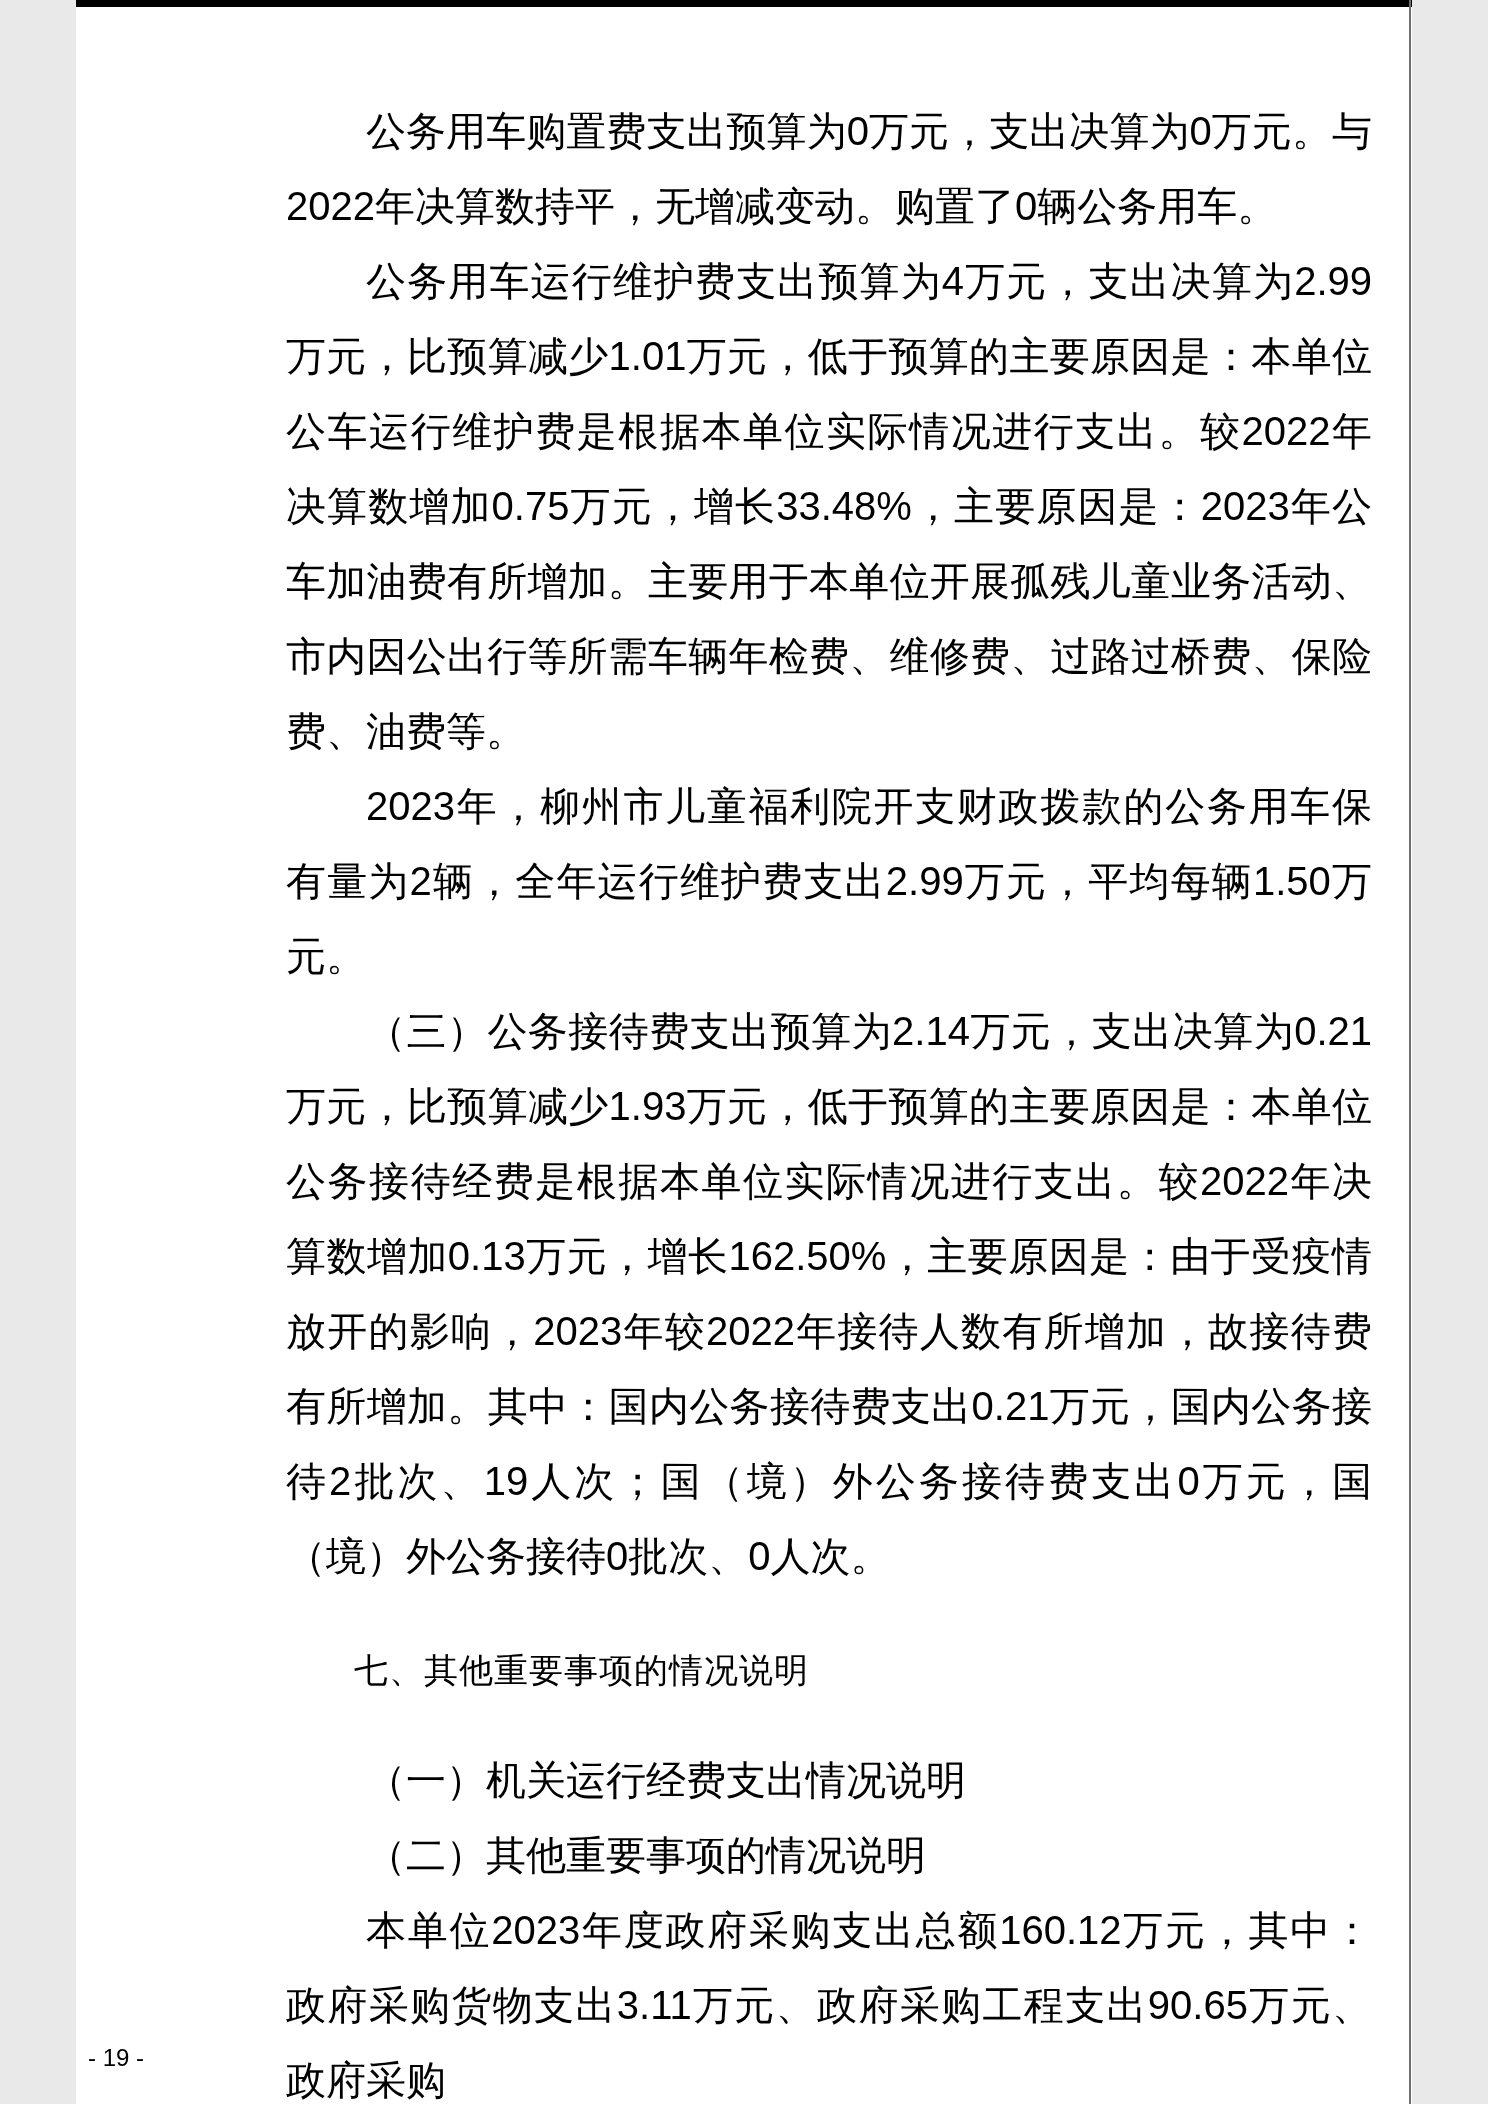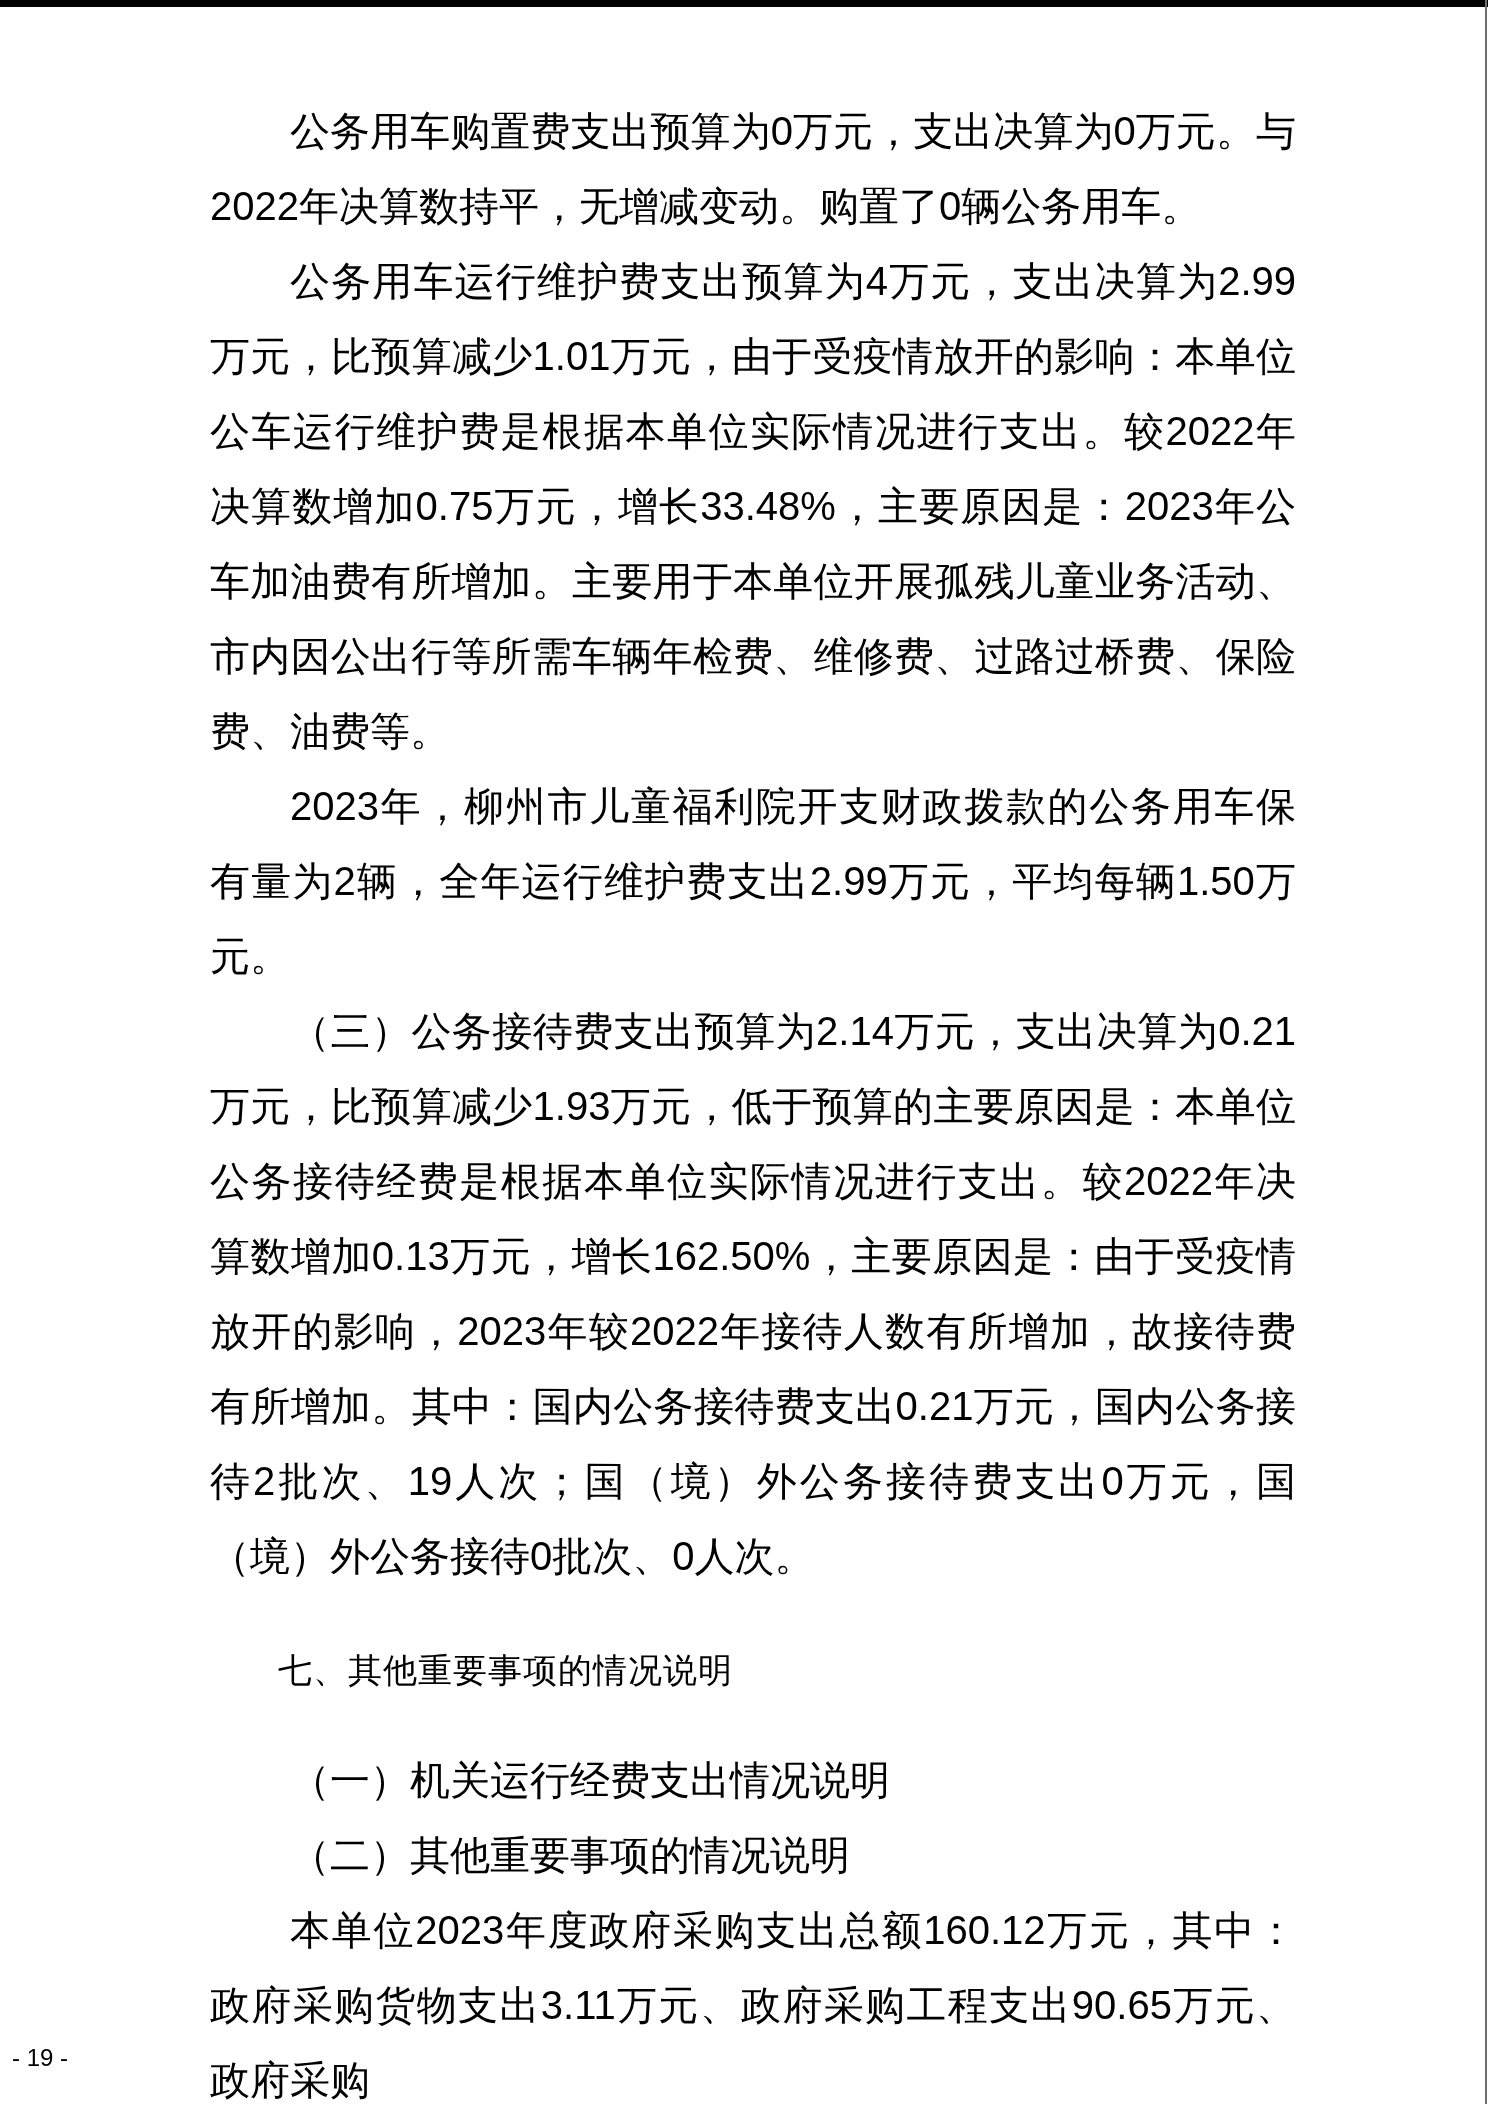--- a/index.html
+++ b/index.html
@@ -1,18 +1,18 @@
 <!DOCTYPE html>
 <html lang="zh"><head>
 <meta charset="utf-8">
 <style>
   html, body { margin: 0; padding: 0; background: #e9e9e9; }
   .page {
     position: relative;
-    width: 1488px;
+    width: 1336px;
     height: 2104px;
     margin: 0 auto;
     background: #ffffff;
     overflow: hidden;
     font-family: "Liberation Sans", sans-serif;
     color: #000000;
   }
   .scan-topbar {
     position: absolute;
     top: 0; left: 0;
@@ -66,21 +66,21 @@
 </style>
 </head>
 <body>
 
 <div class="page">
   <div class="scan-topbar"></div>
   <div class="scan-rightline"></div>
 
   <div class="content">
     <p>公务用车购置费支出预算为0万元，支出决算为0万元。与2022年决算数持平，无增减变动。购置了0辆公务用车。</p>
-    <p>公务用车运行维护费支出预算为4万元，支出决算为2.99万元，比预算减少1.01万元，由于受疫情放开的影响：本单位公车运行维护费是根据本单位实际情况进行支出。较2022年决算数增加0.75万元，增长33.48%，主要原因是：2023年公车加油费有所增加。主要用于本单位开展孤残儿童业务活动、市内因公出行等所需车辆年检费、维修费、过路过桥费、保险费、油费等。</p>
+    <p>公务用车运行维护费支出预算为4万元，支出决算为2.99万元，比预算减少1.01万元，低于预算的主要原因是：本单位公车运行维护费是根据本单位实际情况进行支出。较2022年决算数增加0.75万元，增长33.48%，主要原因是：2023年公车加油费有所增加。主要用于本单位开展孤残儿童业务活动、市内因公出行等所需车辆年检费、维修费、过路过桥费、保险费、油费等。</p>
     <p>2023年，柳州市儿童福利院开支财政拨款的公务用车保有量为2辆，全年运行维护费支出2.99万元，平均每辆1.50万元。</p>
     <p>（三）公务接待费支出预算为2.14万元，支出决算为0.21万元，比预算减少1.93万元，低于预算的主要原因是：本单位公务接待经费是根据本单位实际情况进行支出。较2022年决算数增加0.13万元，增长162.50%，主要原因是：由于受疫情放开的影响，2023年较2022年接待人数有所增加，故接待费有所增加。其中：国内公务接待费支出0.21万元，国内公务接待2批次、19人次；国（境）外公务接待费支出0万元，国（境）外公务接待0批次、0人次。</p>
 
     <p class="heading-seven">七、其他重要事项的情况说明</p>
 
     <p class="subheading subheading-one">（一）机关运行经费支出情况说明</p>
 
 
     <p class="subheading">（二）其他重要事项的情况说明</p>
 

